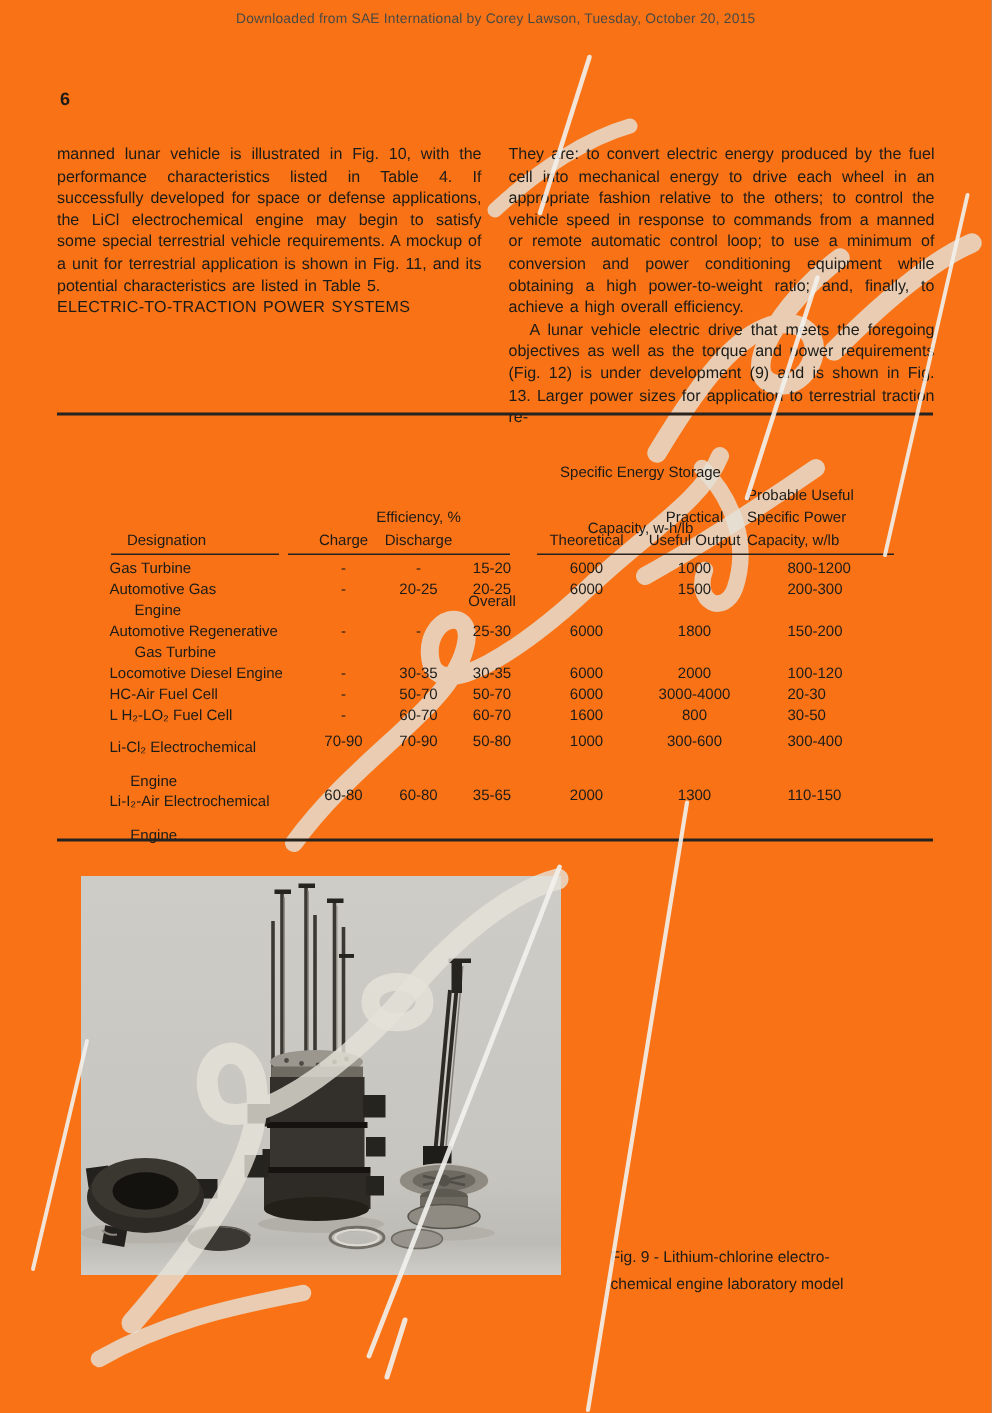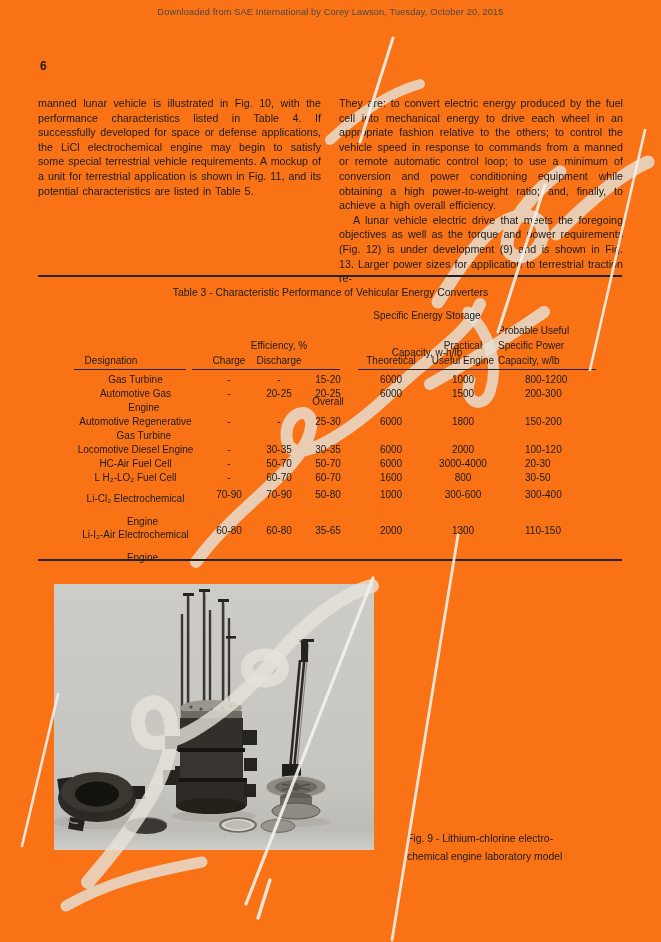--- a/index.html
+++ b/index.html
@@ -45,21 +45,21 @@
   .th-theoretical{top:49px;left:313px;width:80px;}
   .th-useful{top:49px;left:385px;width:80px;}
   .hl{position:absolute;height:1.4px;background:#24231f;}
   .hl-designation{top:63px;left:36px;width:112px;}
   .hl-efficiency{top:63px;left:154px;width:148px;}
   .hl-storage{top:63px;left:320px;width:238px;}
   .rows{position:absolute;top:67px;left:0;width:584px;}
   .trow{display:grid;grid-template-columns:160px 62px 38px 60px 66px 78px 120px;
     align-items:start;}
   .tcell{text-align:center;line-height:13.8px;}
-  .tcell.designation{text-align:center;padding-left:35px;white-space:pre-wrap;}
+  .tcell.designation{text-align:left;padding-left:35px;white-space:pre-wrap;}
   .tcell.probable{text-align:left;padding-left:23px;}
   .r1{height:14px}.r2{height:28px}.r3{height:28px}.r4{height:14px}
   .r5{height:14px}.r6{height:15px}.r7{height:36px;margin-top:2px}.r8{height:40px}
   .r7 .designation,.r8 .designation{line-height:22.5px;}
   
   .photo{position:absolute;left:54px;top:584px;width:320px;height:266px;z-index:1;}
   .fig-caption{position:absolute;left:407px;top:830px;width:185px;
     font-size:10.4px;line-height:17.5px;white-space:pre-line;z-index:3;}
   
   .watermark{position:absolute;inset:0;z-index:2;pointer-events:none;}
@@ -182,44 +182,44 @@
       <path stroke-width="12" d="M430 384 C470 362 512 334 544 312"></path>
       <path stroke-width="14" d="M88 882 C140 822 180 762 170 718 C163 690 130 702 140 732 C150 764 222 722 272 662 C310 616 348 592 372 586"></path>
       <path stroke-width="12" d="M283 668 C283 650 247 650 247 668 C247 686 283 686 283 668"></path>
       <path stroke-width="11" d="M66 906 C108 882 150 872 202 862"></path>
       <path stroke-width="10" d="M330 140 C360 112 392 92 420 84"></path>
     </g>
   </svg>
 
   <div class="col col-left">
     <p>manned lunar vehicle is illustrated in Fig. 10, with the performance characteristics listed in Table 4.  If successfully developed for space or defense applications, the LiCl electrochemical engine may begin to satisfy some special terrestrial vehicle requirements.  A mockup of a unit for terrestrial application is shown in Fig. 11, and its potential characteristics are listed in Table 5.</p>
+    <p class="section-heading">ELECTRIC-TO-TRACTION POWER SYSTEMS</p>
   </div>
 
   <div class="col col-right">
     <p>They are:  to convert electric energy produced by the fuel cell into mechanical energy to drive each wheel in an appropriate fashion relative to the others; to control the vehicle speed in response to commands from a manned or remote automatic control loop; to use a minimum of conversion and power conditioning equipment while obtaining a high power-to-weight ratio; and, finally, to achieve a high overall efficiency.</p>
     <p class="p-indent">A lunar vehicle electric drive that meets the foregoing objectives as well as the torque and power requirements (Fig. 12) is under development (9) and is shown in Fig. 13. Larger power sizes for application to terrestrial traction re-</p>
   </div>
 
   <div class="rule rule-top"></div>
-  <div class="table-title">Table 3 - Characteristic Performance of Vehicular Energy Converters</div>
 
   <div class="table-wrap">
     <div class="th th-center th-energy1">Specific Energy Storage</div>
     <div class="th th-center th-energy2">Capacity, w-h/lb</div>
     <div class="th th-probable1">Probable Useful</div>
     <div class="th th-probable2">Specific Power</div>
     <div class="th th-probable3">Capacity, w/lb</div>
     <div class="th th-center th-efficiency">Efficiency, %</div>
     <div class="th th-center th-practical">Practical</div>
     <div class="th th-center th-designation">Designation</div>
     <div class="th th-center th-charge">Charge</div>
     <div class="th th-center th-discharge">Discharge</div>
     <div class="th th-center th-overall">Overall</div>
     <div class="th th-center th-theoretical">Theoretical</div>
-    <div class="th th-center th-useful">Useful Engine</div>
+    <div class="th th-center th-useful">Useful Output</div>
     <div class="hl hl-designation"></div>
     <div class="hl hl-efficiency"></div>
     <div class="hl hl-storage"></div>
     <div class="rows">
         <div class="trow r1">
     <div class="tcell designation">Gas Turbine</div>
     <div class="tcell charge">-</div>
     <div class="tcell discharge">-</div>
     <div class="tcell overall">15-20</div>
     <div class="tcell theoretical">6000</div>

